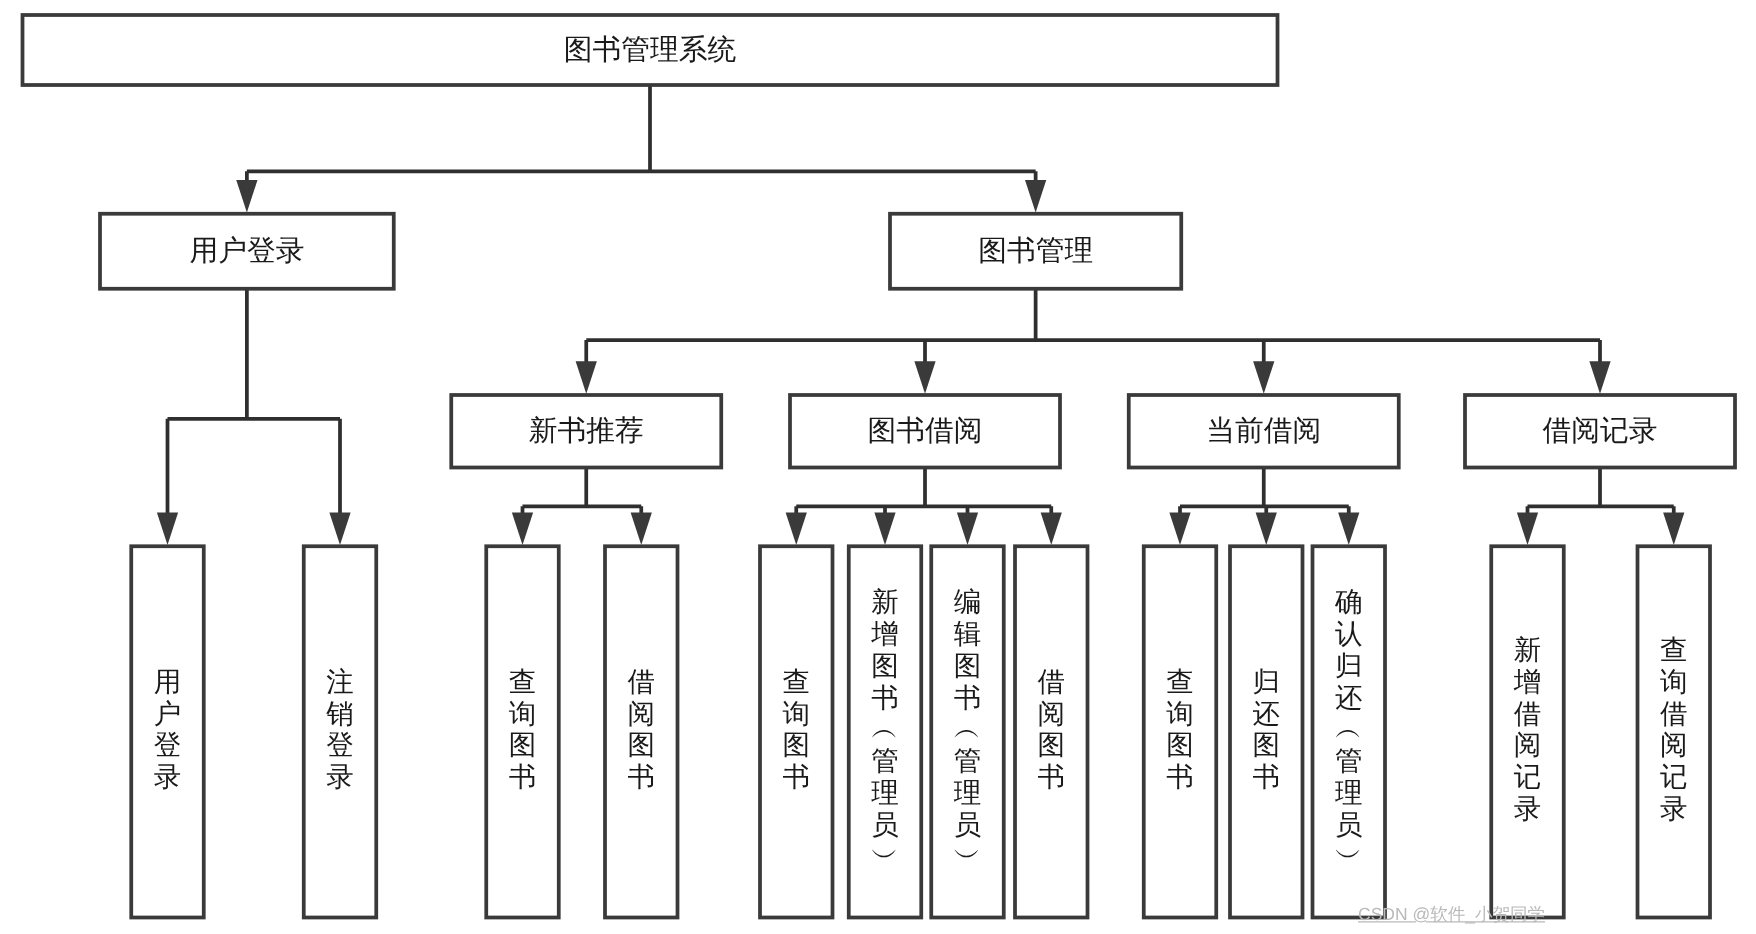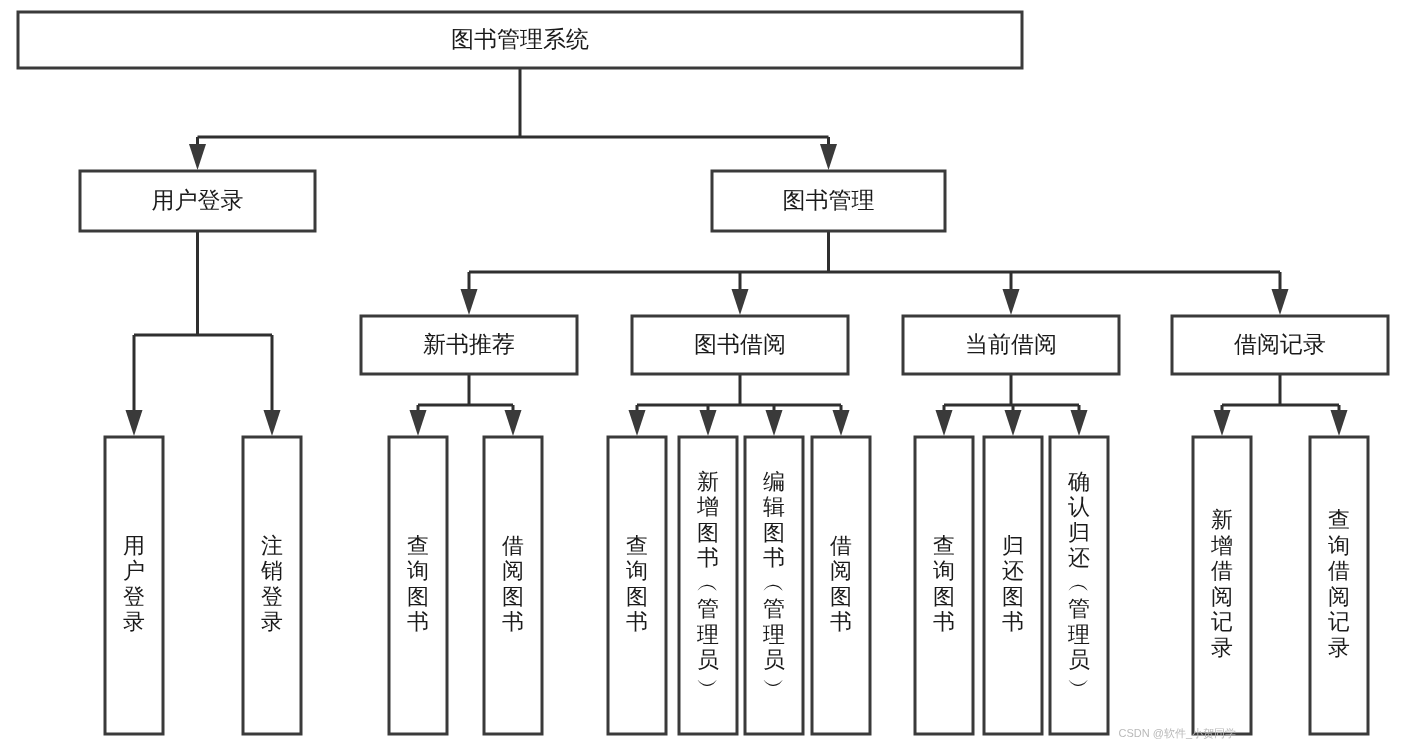--- a/index.html
+++ b/index.html
@@ -13,21 +13,21 @@
   .node-rect{fill:#ffffff;stroke:#3a3a3a;stroke-width:3;}
   .node-label{
     font-family:"Liberation Sans","DejaVu Sans",sans-serif;
     fill:#1a1a1a;font-size:23px;dominant-baseline:middle;text-anchor:middle;
   }
   .edge{stroke:#2f2f2f;stroke-width:3;fill:none;}
   .arrow-head{fill:#3a3a3a;}
   .watermark{
     position:absolute;right:10px;bottom:6px;
     font-family:"Liberation Sans","DejaVu Sans",sans-serif;
-    font-size:11px;color:#b9b9b9;white-space:nowrap;user-select:none;
+    font-size:14px;color:#b9b9b9;white-space:nowrap;user-select:none;text-decoration:underline;
   }
 </style>
 </head>
 <body>
 
 <div id="diagram-root">
   <svg class="flow" viewBox="0 0 1405 747" xmlns="http://www.w3.org/2000/svg">
     <g id="edge-layer">
         <path d="M 520 68 L 520 137" class="edge"></path>
         <path d="M 197.5 137 L 828.5 137" class="edge"></path>

